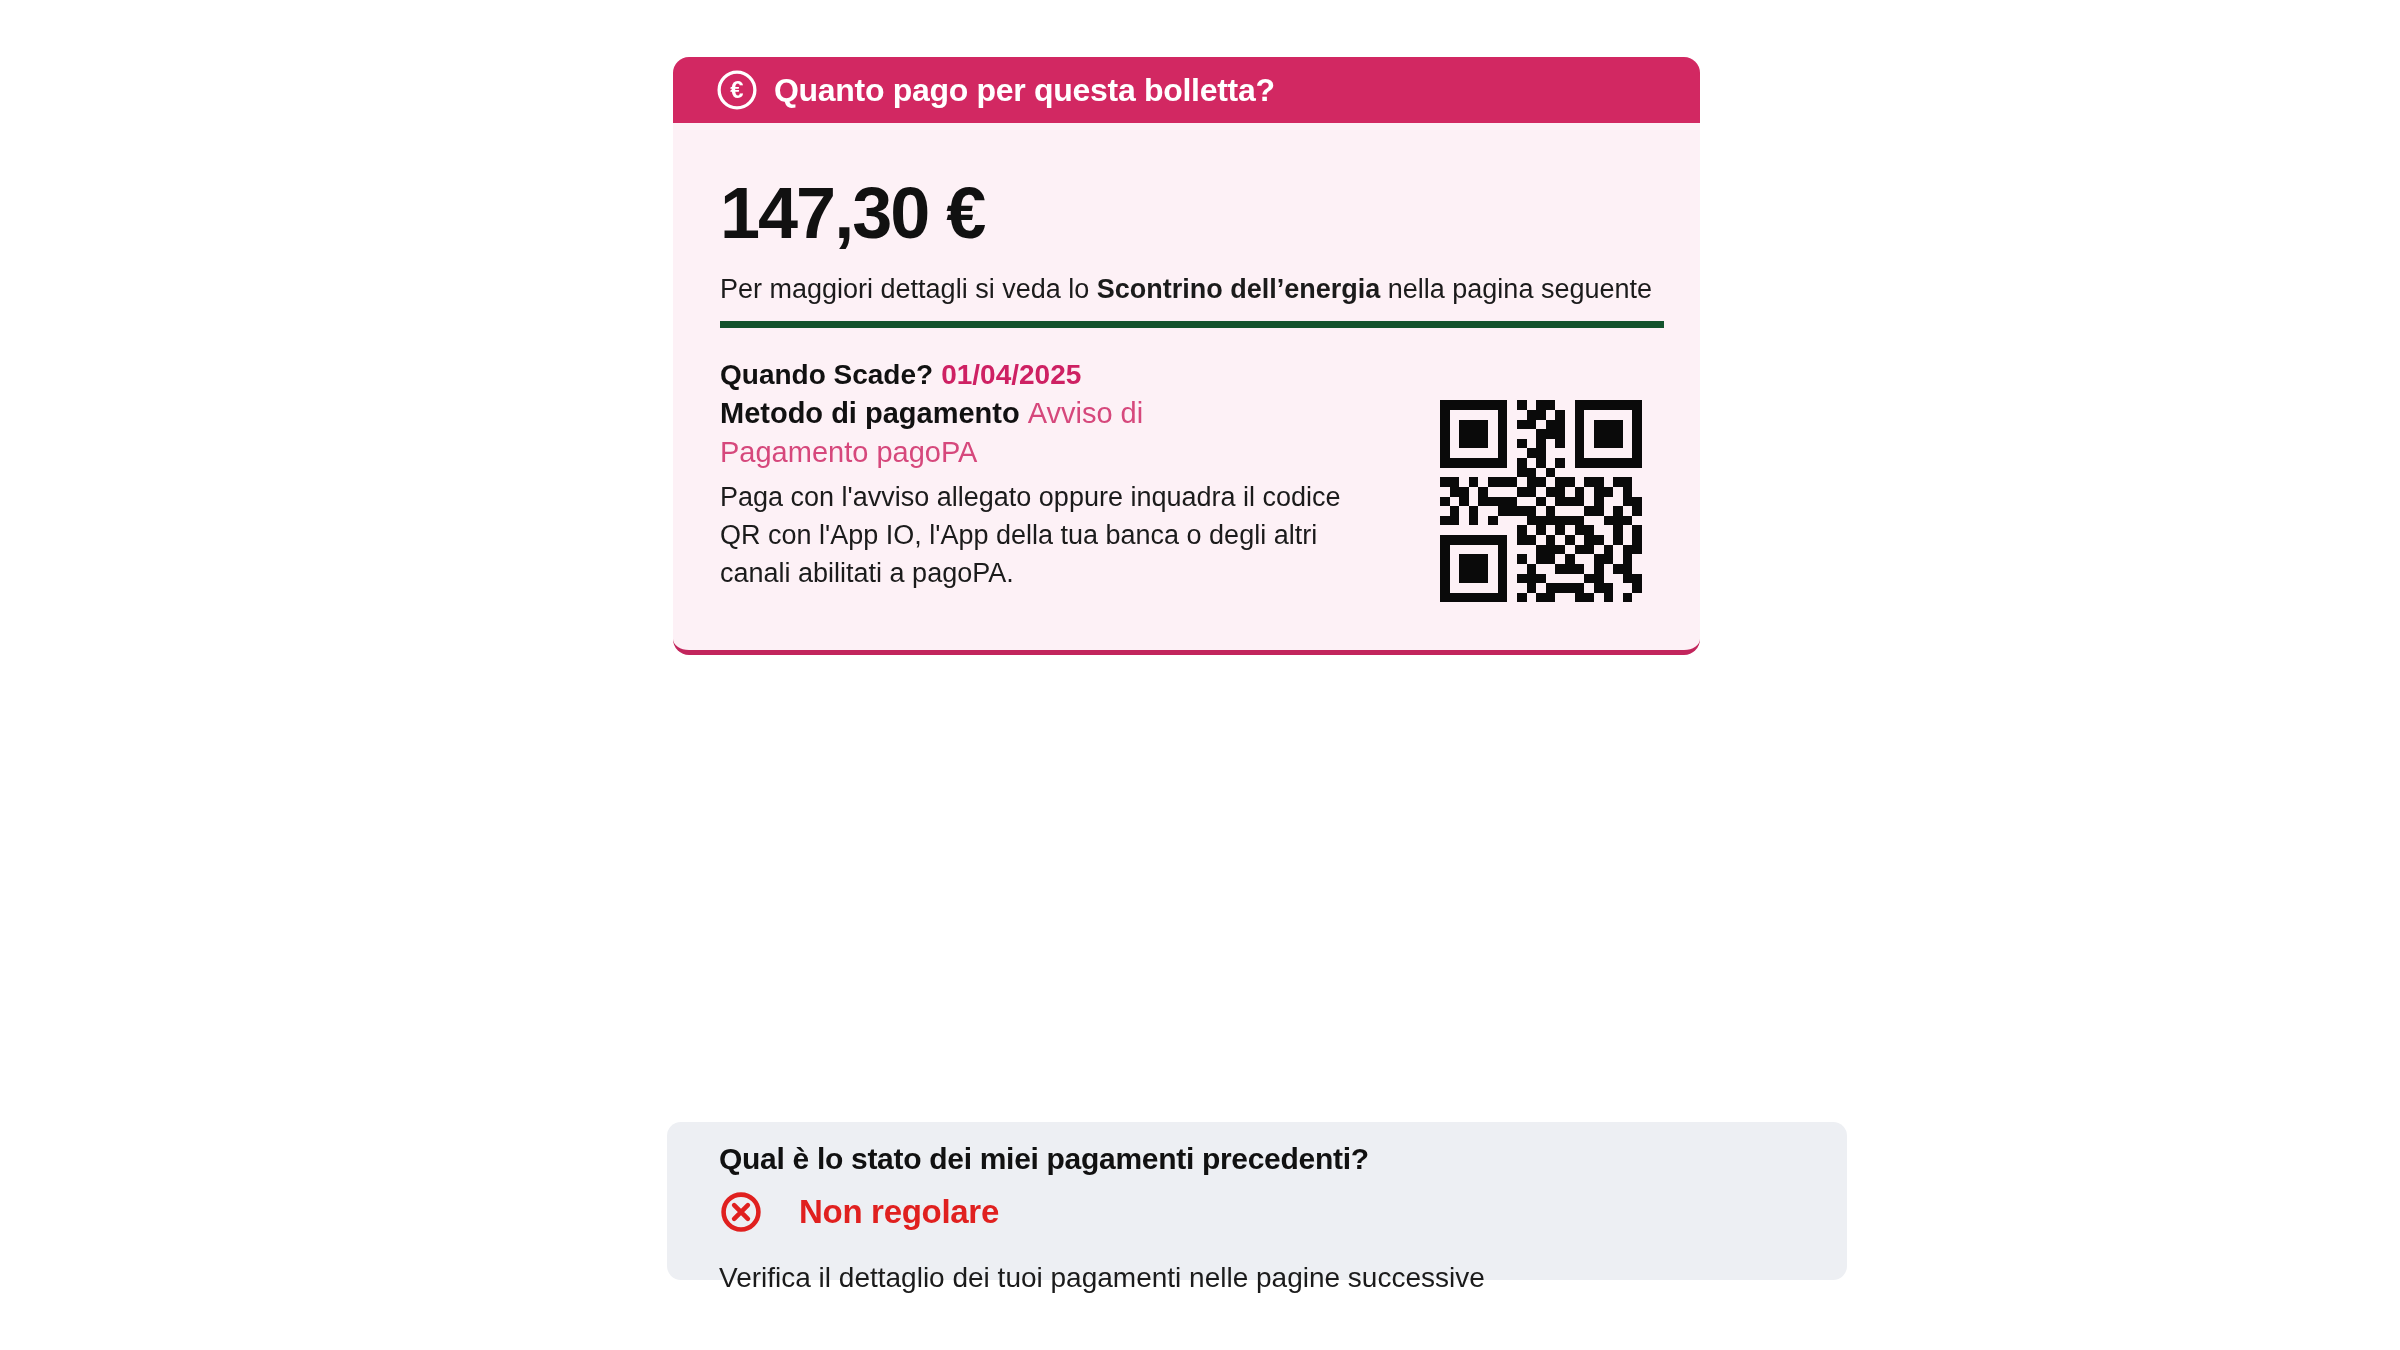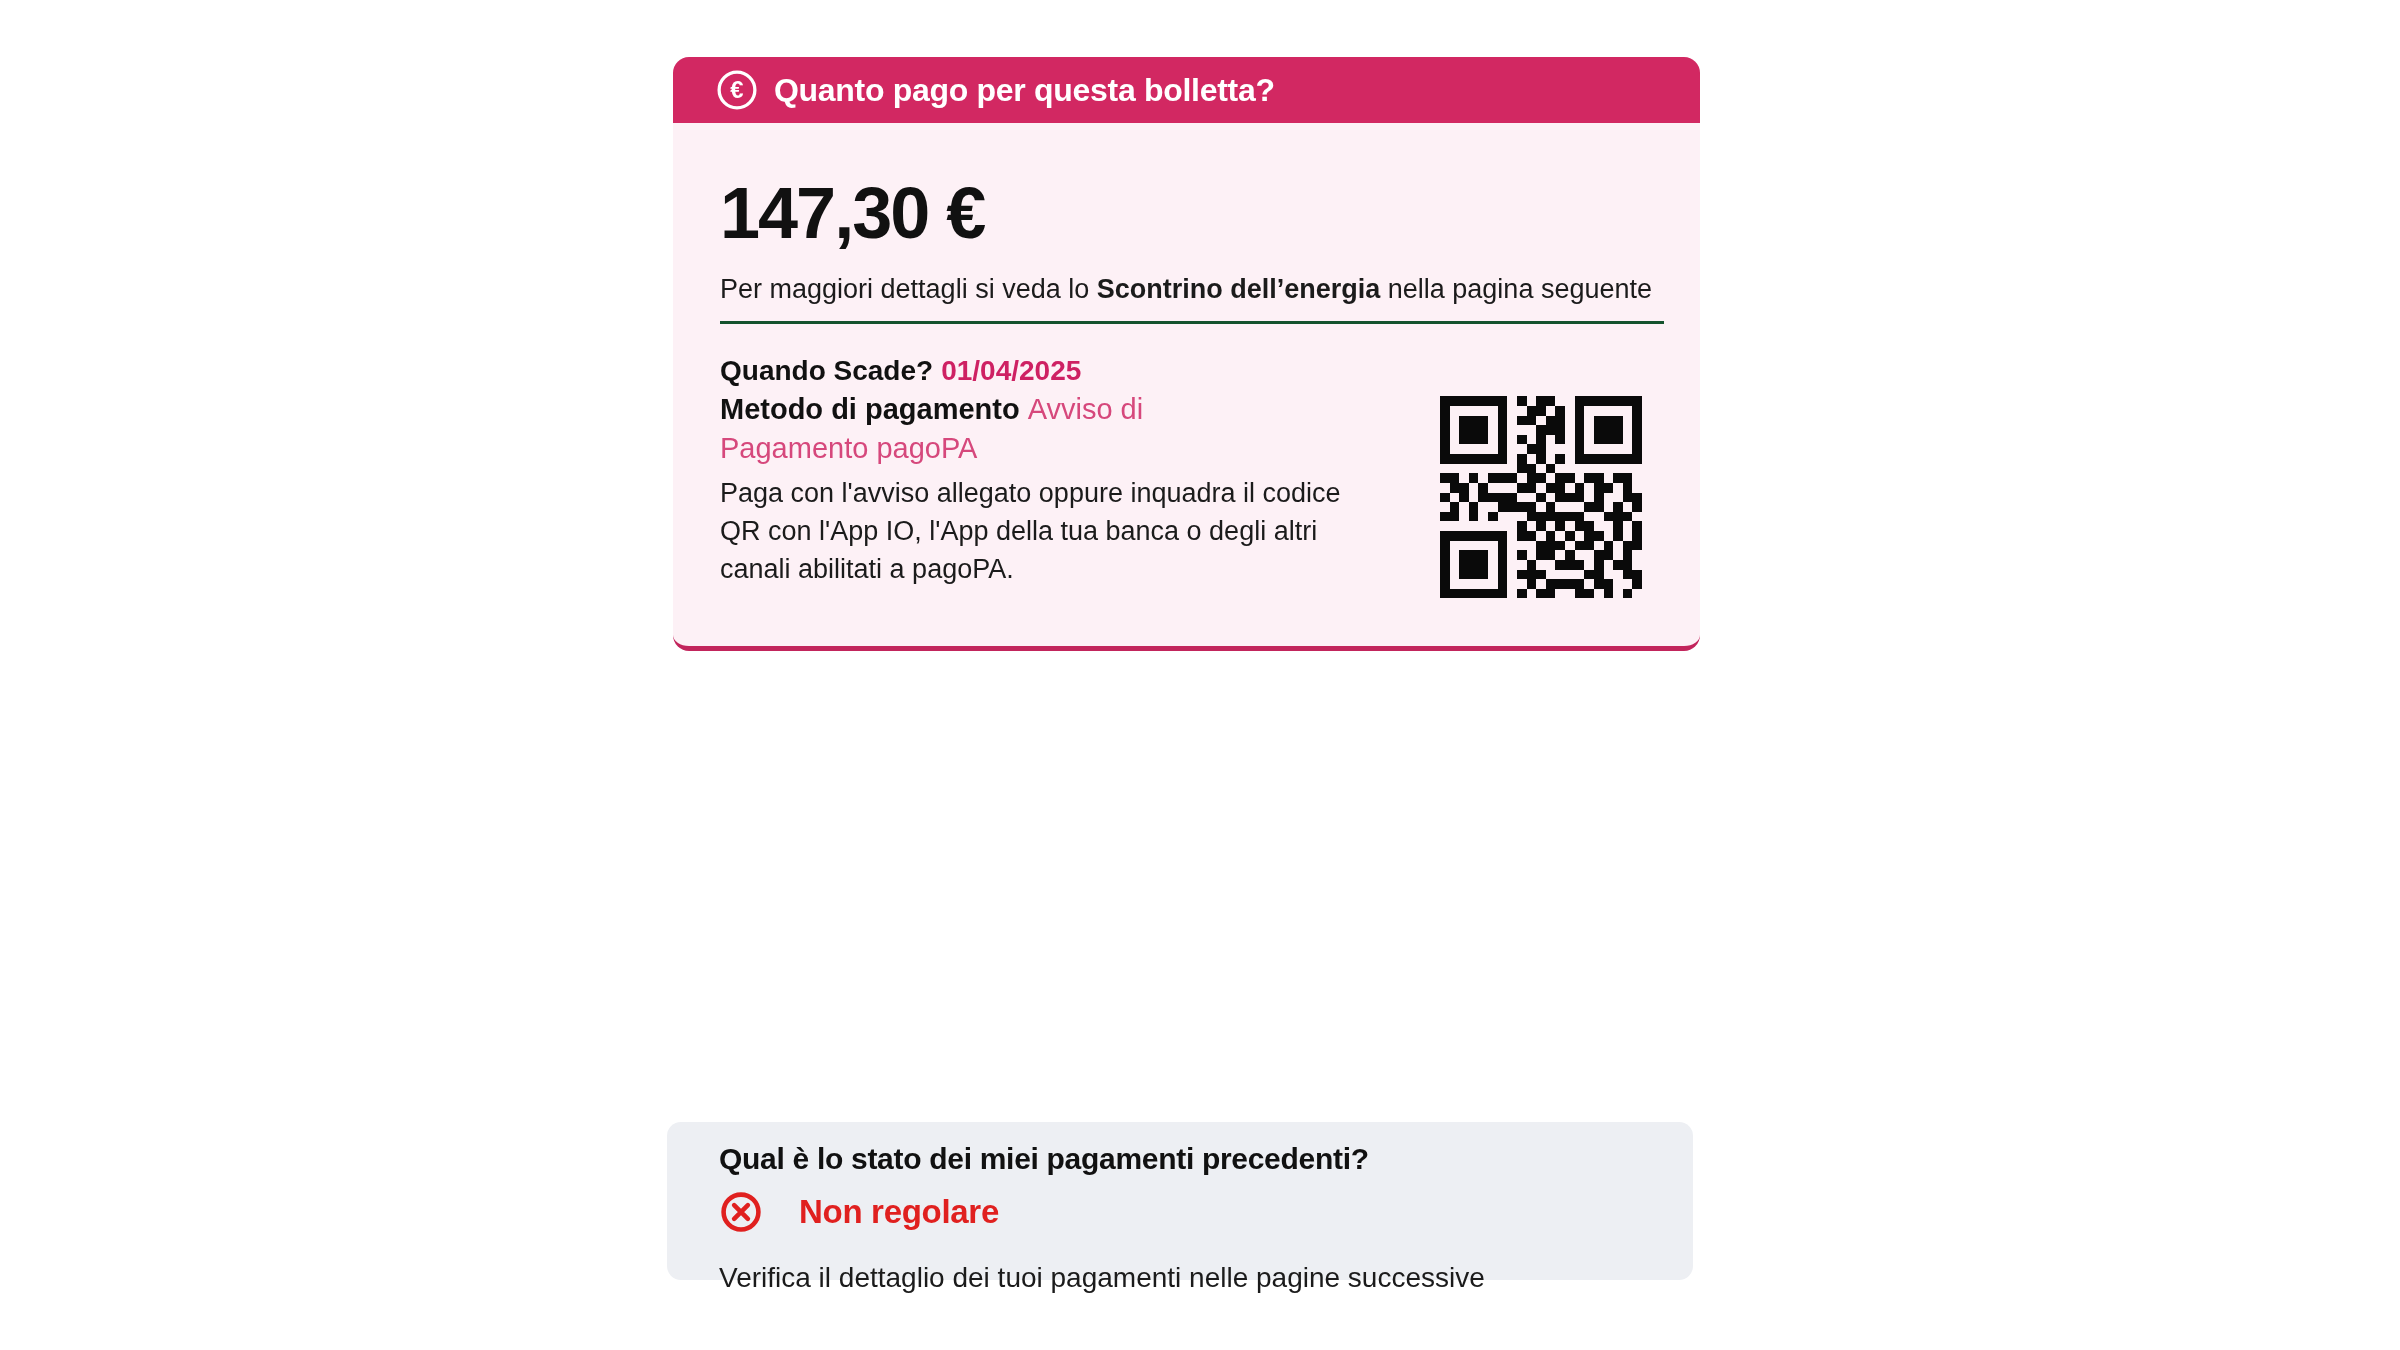--- a/index.html
+++ b/index.html
@@ -52,21 +52,21 @@
     font-weight: 800;
     letter-spacing: -2px;
     color: #111111;
     line-height: 1;
   }
   .details-line {
     margin-top: 24px;
     font-size: 27px;
     line-height: 1.2;
     padding-bottom: 16px;
-    border-bottom: 3px solid #14532d;
+    border-bottom: 7px solid #14532d;
   }
   .details-line .bold { font-weight: bold; }
   .info-row {
     margin-top: 28px;
     position: relative;
     min-height: 250px;
   }
   .due-line {
     font-size: 28px;
     font-weight: bold;
@@ -102,21 +102,21 @@
     grid-template-columns: repeat(21, 1fr);
     grid-template-rows: repeat(21, 1fr);
   }
   .qr-code .m { background: #0a0a0a; }
 
   
   .status-box {
     position: absolute;
     left: 667px;
     top: 1122px;
-    width: 1026px;
+    width: 1180px;
     height: 158px;
     background: #edeff3;
     border-radius: 14px;
     box-sizing: border-box;
     padding: 20px 30px 0 52px;
   }
   .status-question {
     font-size: 30px;
     font-weight: bold;
     color: #111111;

